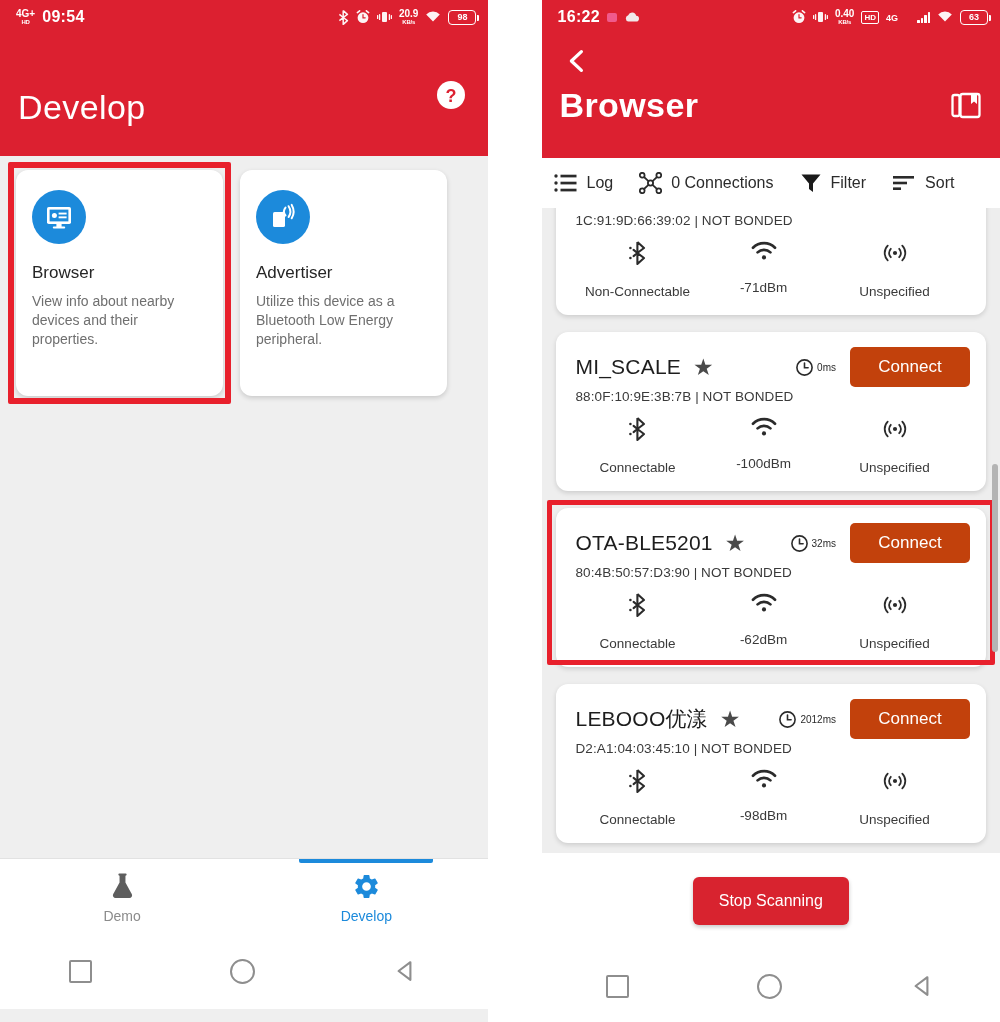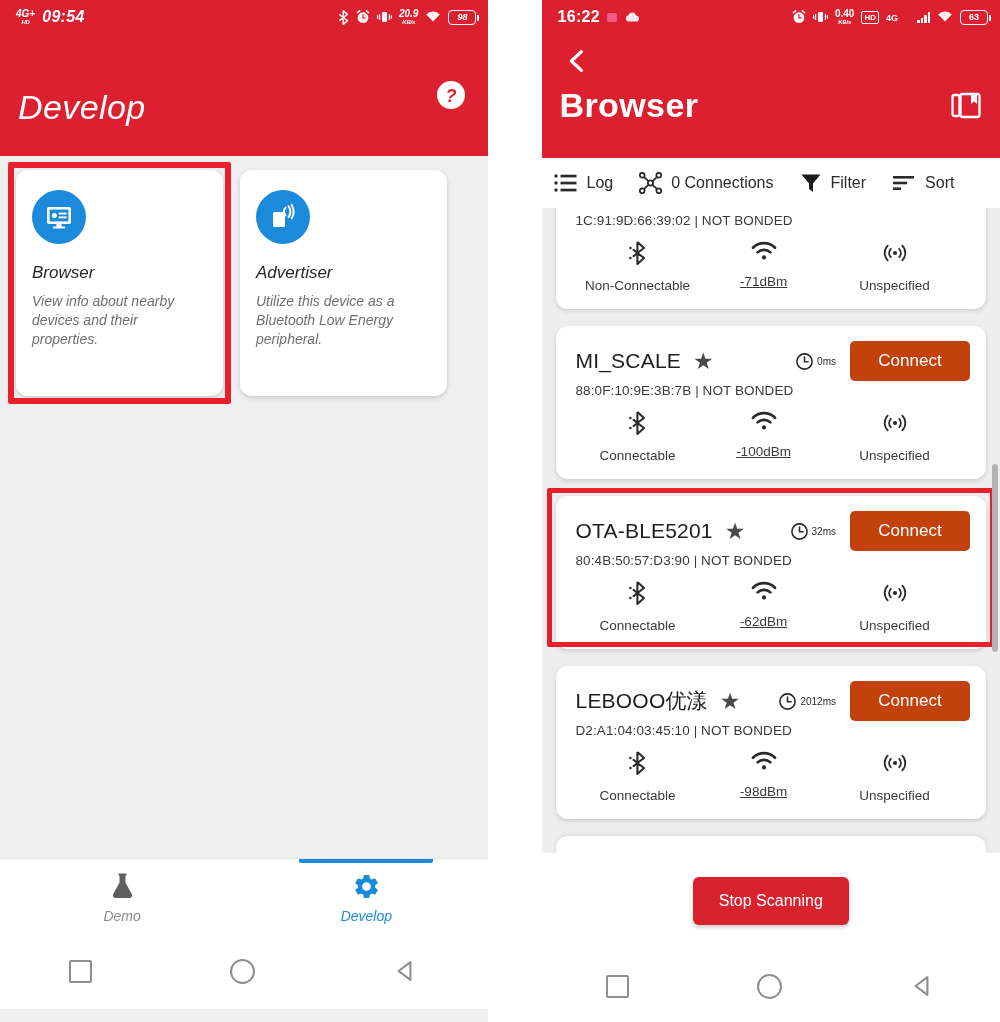--- a/index.html
+++ b/index.html
@@ -6,21 +6,21 @@
   html, body {
     width: 1000px; height: 1022px;
     background: #ffffff;
     font-family: "Liberation Sans", "DejaVu Sans", sans-serif;
     overflow: hidden;
   }
   .screens { position: relative; width: 1000px; height: 1022px; display: flex; }
 
   
   .phone { position: relative; height: 1022px; background: #efefef; overflow: hidden; }
-  .phone-left  { width: 506px; font-style: italic; }
+  .phone-left  { width: 506px; }
   .gutter      { width: 55px; background: #ffffff; }
   .phone-right { width: 475px; }
 
   
   .statusbar {
     height: 34px; display: flex; align-items: center;
     padding: 0 12px 0 16px; color: #fff;
   }
   .sb-left { display: flex; align-items: center; gap: 7px; }
   .sb-right { margin-left: auto; display: flex; align-items: center; gap: 7px; }
@@ -159,24 +159,24 @@
     margin-left: 14px; background: #c2410c; color: #fff; border: none;
     border-radius: 5px; font-size: 17px; padding: 10px 22px;
     font-family: inherit; cursor: pointer; min-width: 120px;
   }
   .di-mac { font-size: 13.5px; color: #3a3a3a; margin-top: 1px; letter-spacing: .1px; }
   .di-row3 {
     display: flex; margin-top: 12px; padding-left: 2px;
   }
   .di-attr {
     display: flex; flex-direction: column; align-items: center;
-    gap: 12px; font-size: 13.5px; color: #3a3a3a;
+    gap: 18px; font-size: 13.5px; color: #3a3a3a;
   }
   .di-attr.a1 { width: 120px; }
-  .di-attr.a2 { width: 132px; text-decoration: underline; }
+  .di-attr.a2 { width: 132px; }
   .di-attr.a3 { width: 130px; }
   .hl-item {
     position: absolute; left: 7px; right: 7px;
     border: 5px solid #e8202c; border-radius: 2px; pointer-events: none;
   }
   .scrollbar {
     position: absolute; right: 2px; top: 256px; width: 6px; height: 188px;
     background: #b4b4b4; border-radius: 3px;
   }
   .partial-card {

